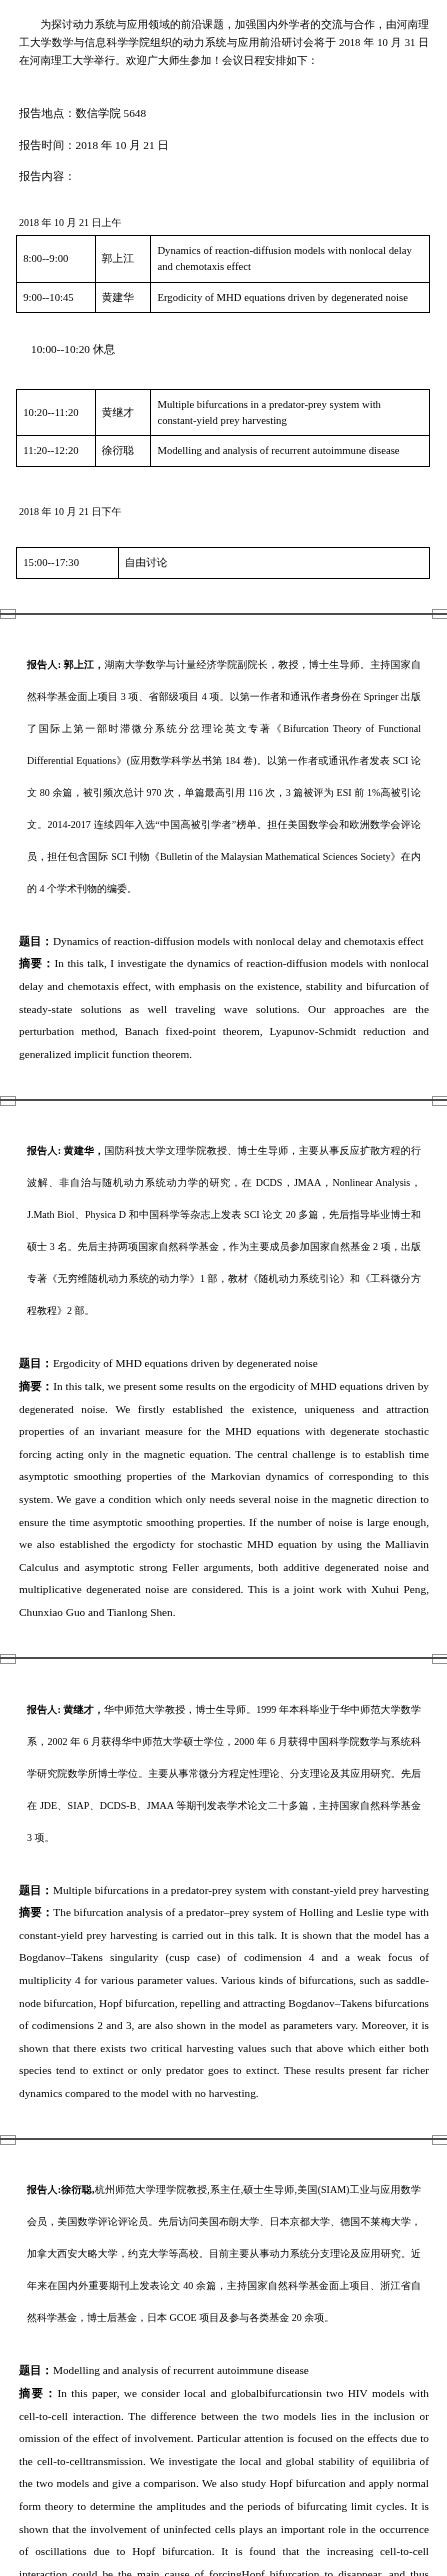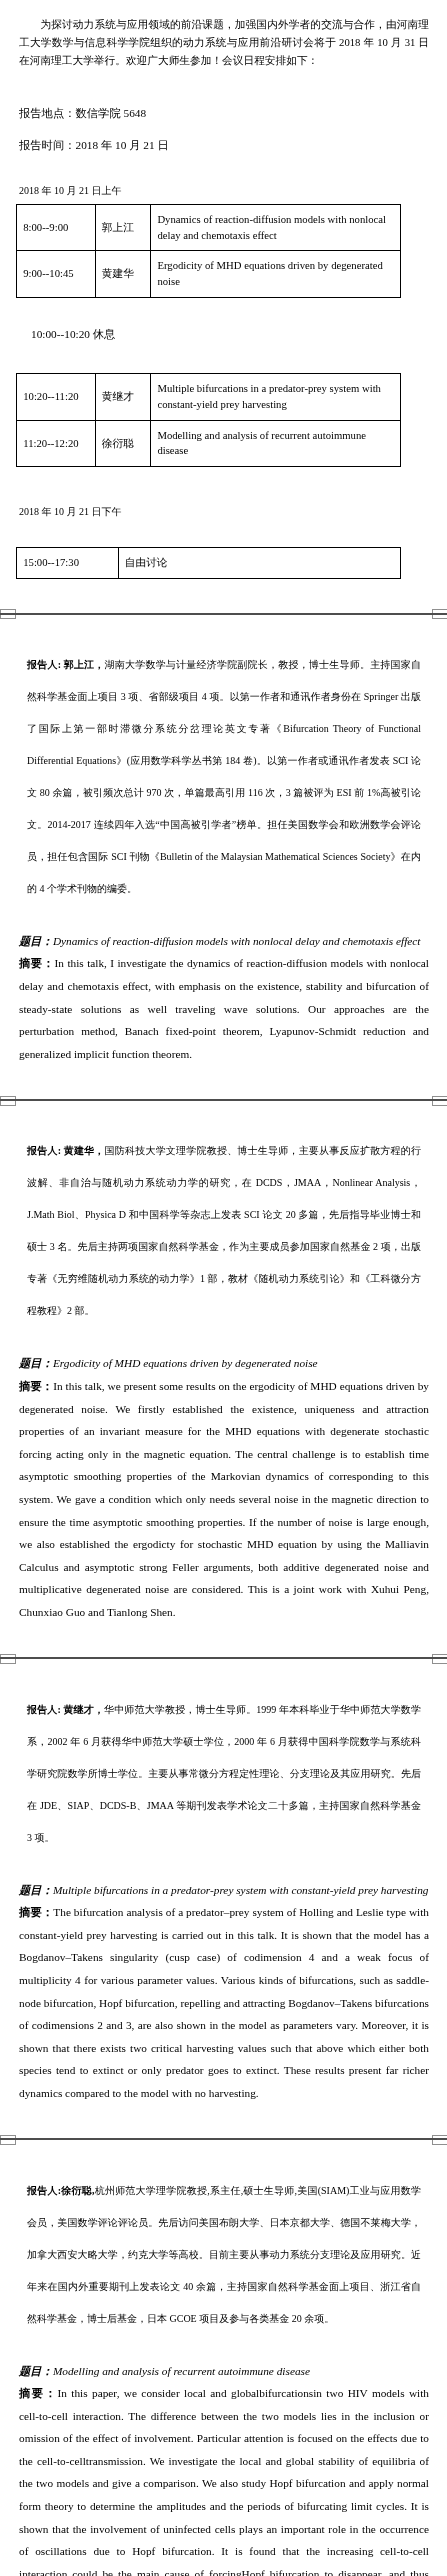--- a/index.html
+++ b/index.html
@@ -29,21 +29,21 @@
   }
   .info-location{margin-top:33px;}
 
   
   .sched-title{
     font-size:10px;
     line-height:19px;
     margin:25px 0 3.8px 0;
   }
   table.sched{
-    width:385px;
+    width:414px;
     border-collapse:collapse;
     table-layout:fixed;
     margin-left:-3.1px;
   }
   table.sched td{
     border:0.6px solid #000;
     font-size:10.7px;
     line-height:15.7px;
     padding:7px 6.3px;
     vertical-align:middle;
@@ -91,31 +91,32 @@
     text-align:justify;
     margin:8px;
   }
   .bio .lbl,.para .lbl{font-weight:bold;}
   .para{
     font-size:11.3px;
     line-height:22.6px;
     text-align:justify;
     margin:0;
   }
-  .title-para{margin-top:25px;font-style:italic;}
+  .title-para{margin-top:25px;}
 </style>
 </head>
 <body>
 
 <div class="page">
 
   <p class="intro">为探讨动力系统与应用领域的前沿课题，加强国内外学者的交流与合作，由河南理工大学数学与信息科学学院组织的动力系统与应用前沿研讨会将于 2018 年 10 月 31 日在河南理工大学举行。欢迎广大师生参加！会议日程安排如下：</p>
 
   <p class="info-line info-location">报告地点：数信学院 5648</p>
   <p class="info-line">报告时间：2018 年 10 月 21 日</p>
+  <p class="info-line">报告内容：</p>
 
   <div class="sched-title">2018 年 10 月 21 日上午</div>
 
   <table class="sched">
     <tbody>
       <tr>
         <td class="c-time">8:00--9:00</td>
         <td class="c-name">郭上江</td>
         <td class="c-title">Dynamics of reaction-diffusion models with nonlocal delay and chemotaxis effect</td>
       </tr>

